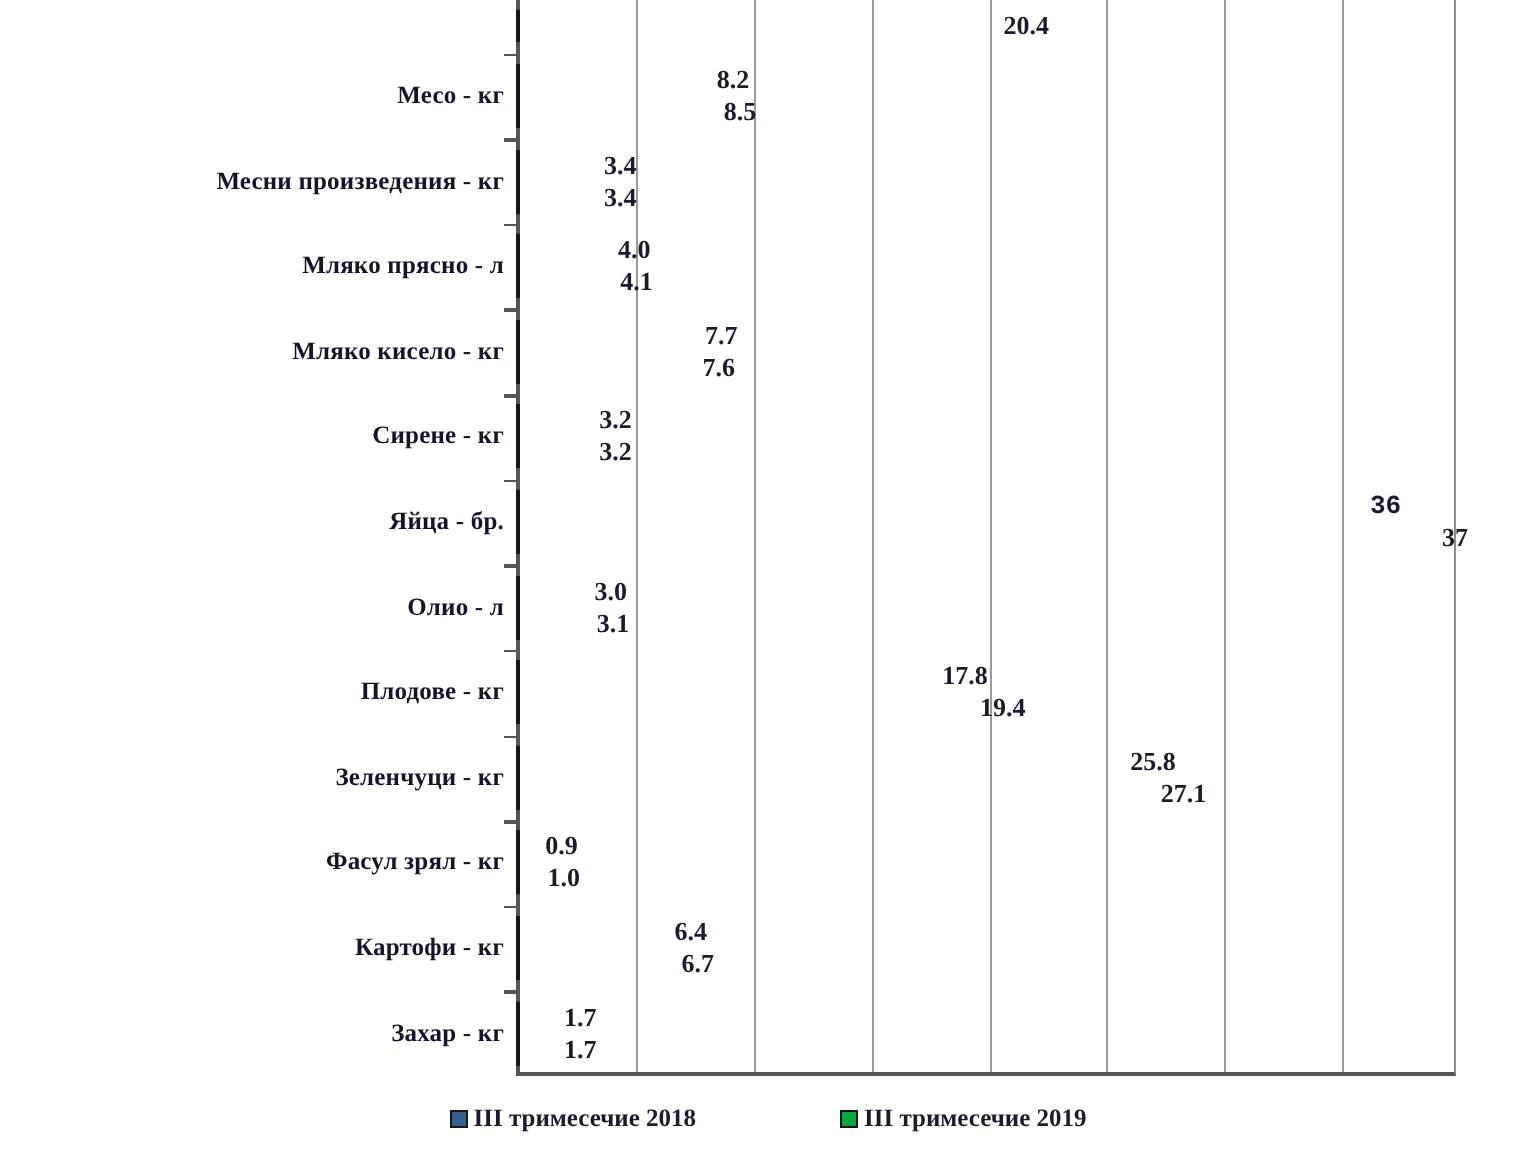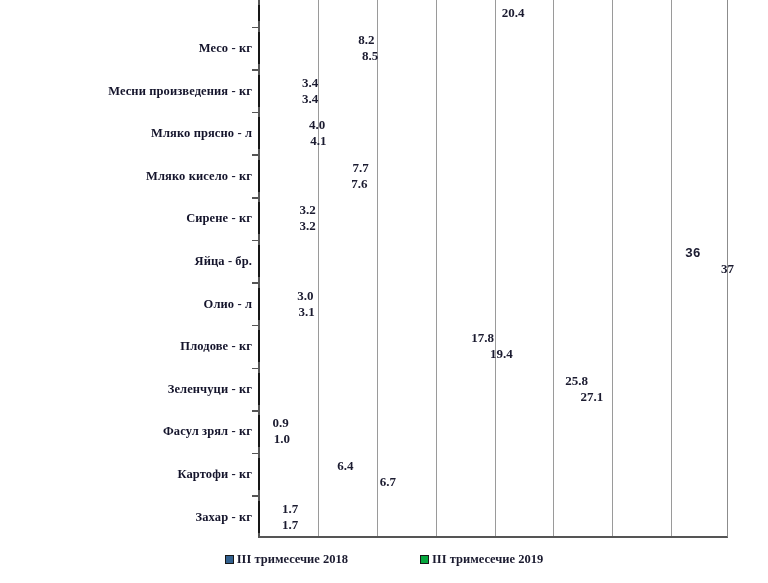--- a/index.html
+++ b/index.html
@@ -275,21 +275,21 @@
       </div>
       <div class="cat-row" style="top: 468.769px; height: 42.6154px;">
         <div class="tick" style="top: 0px;"></div>
         <div class="cat-label">Картофи - кг</div>
         <div class="bar-wrap" style="width: 75.2px; top: 5.30769px;">
           <div class="bar s2018" title="III тримесечие 2018: 6.4" style="background: rgb(51, 97, 143);"></div>
           <div class="bar-value" style="left: 75.2px;">6.4</div>
         </div>
         <div class="bar-wrap" style="width: 78.725px; top: 21.3077px;">
           <div class="bar s2019" title="III тримесечие 2019: 6.7" style="background: rgb(6, 167, 62);"></div>
-          <div class="bar-value" style="left: 78.725px; margin-left: 39px;">6.7</div>
+          <div class="bar-value" style="left: 78.725px;">6.7</div>
         </div>
       </div>
       <div class="cat-row" style="top: 511.385px; height: 42.6154px;">
         <div class="tick" style="top: 0px;"></div>
         <div class="cat-label">Захар - кг</div>
         <div class="bar-wrap" style="width: 19.975px; top: 5.30769px;">
           <div class="bar s2018" title="III тримесечие 2018: 1.7" style="background: rgb(51, 97, 143);"></div>
           <div class="bar-value" style="left: 19.975px;">1.7</div>
         </div>
         <div class="bar-wrap" style="width: 19.975px; top: 21.3077px;">

